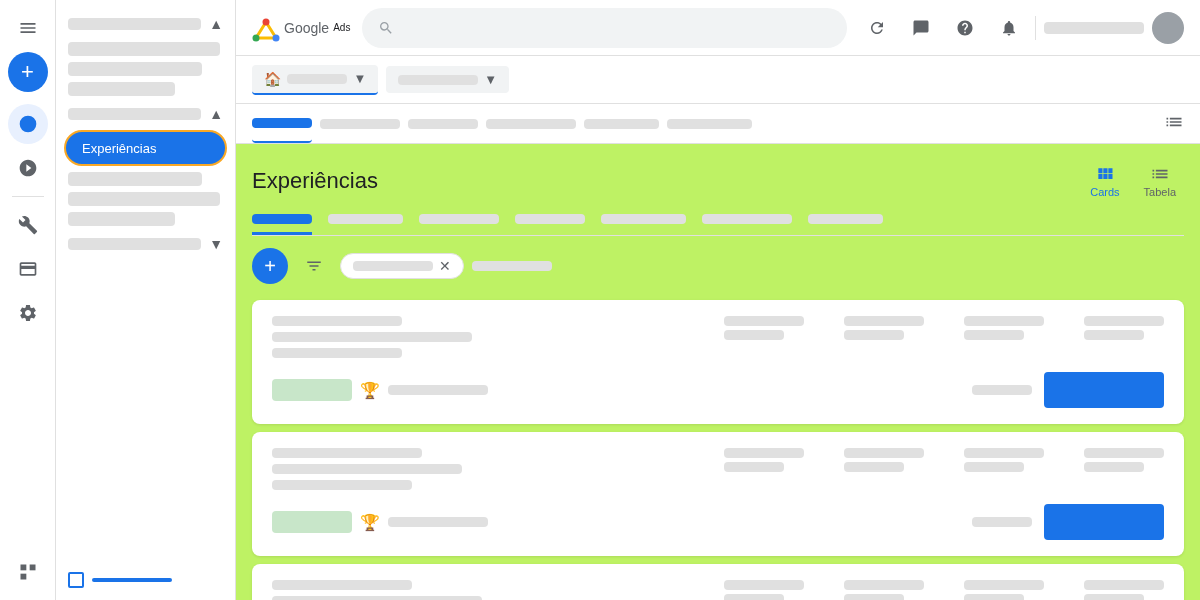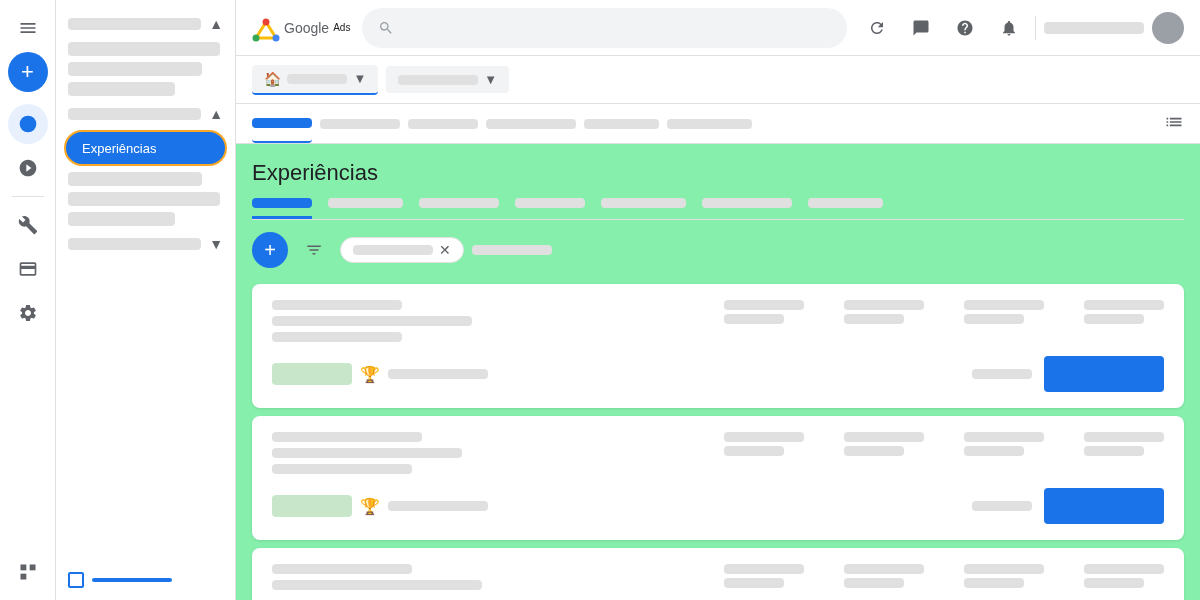--- a/index.html
+++ b/index.html
@@ -65,21 +65,21 @@
     }
     .nav-collapse .line { height: 12px; background: #e0e0e0; border-radius: 4px; flex: 1; margin-right: 8px; }
     .chevron { font-size: 14px; color: #5f6368; }
 
     
     .content-area {
       flex: 1;
       display: flex;
       flex-direction: column;
       overflow: hidden;
-      background: #86efac;
+      background: #bef264;
       justify-content: flex-end;
     }
 
     
     .topbar {
       background: #fff;
       height: 56px;
       display: flex;
       align-items: center;
       padding: 0 16px;
@@ -398,20 +398,34 @@
         <svg width="20" height="20" viewBox="0 0 24 24" fill="#5f6368">
             <path d="M3 13h2v-2H3v2zm0 4h2v-2H3v2zm0-8h2V7H3v2zm4 4h14v-2H7v2zm0 4h14v-2H7v2zM7 7v2h14V7H7z"></path>
           </svg>
       </div>
     </div>
 
     <div class="page-content">
 
       <div class="page-header">
         <h1 class="page-title">Experiências</h1>
+        <div class="view-toggle">
+          <div class="view-btn active">
+            <svg viewBox="0 0 24 24" fill="currentColor">
+                <path d="M4 11h5V5H4v6zm0 7h5v-6H4v6zm6 0h5v-6h-5v6zm6 0h5v-6h-5v6zm-6-7h5V5h-5v6zm6-6v6h5V5h-5z"></path>
+              </svg>
+            <span>Cards</span>
+          </div>
+          <div class="view-btn">
+            <svg viewBox="0 0 24 24" fill="currentColor">
+                <path d="M3 13h2v-2H3v2zm0 4h2v-2H3v2zm0-8h2V7H3v2zm4 4h14v-2H7v2zm0 4h14v-2H7v2zM7 7v2h14V7H7z"></path>
+              </svg>
+            <span>Tabela</span>
+          </div>
+        </div>
       </div>
 
       <div class="tab-row">
         <div style="border-bottom:3px solid #1a73e8;padding-bottom:8px;">
           <div style="height:10px;width:60px;background:#1a73e8;border-radius:4px;"></div>
         </div>
         <div style="height:10px;width:75px;background:#e0e0e0;border-radius:4px;margin-bottom:11px;"></div>
         <div style="height:10px;width:80px;background:#e0e0e0;border-radius:4px;margin-bottom:11px;"></div>
         <div style="height:10px;width:70px;background:#e0e0e0;border-radius:4px;margin-bottom:11px;"></div>
         <div style="height:10px;width:85px;background:#e0e0e0;border-radius:4px;margin-bottom:11px;"></div>

